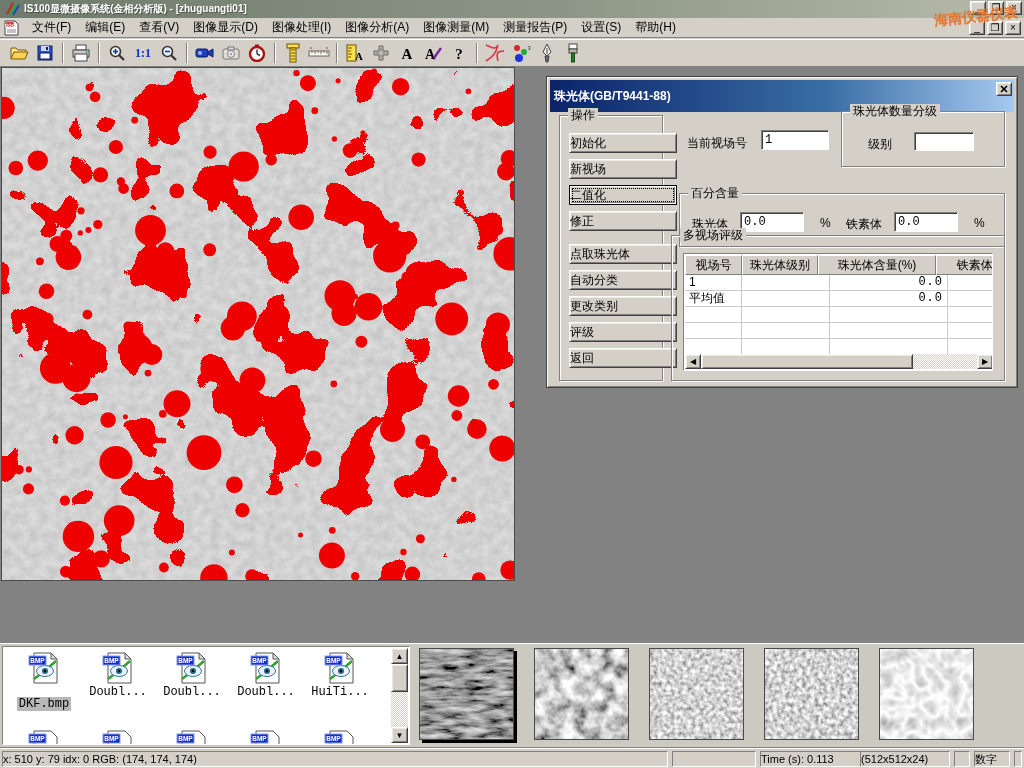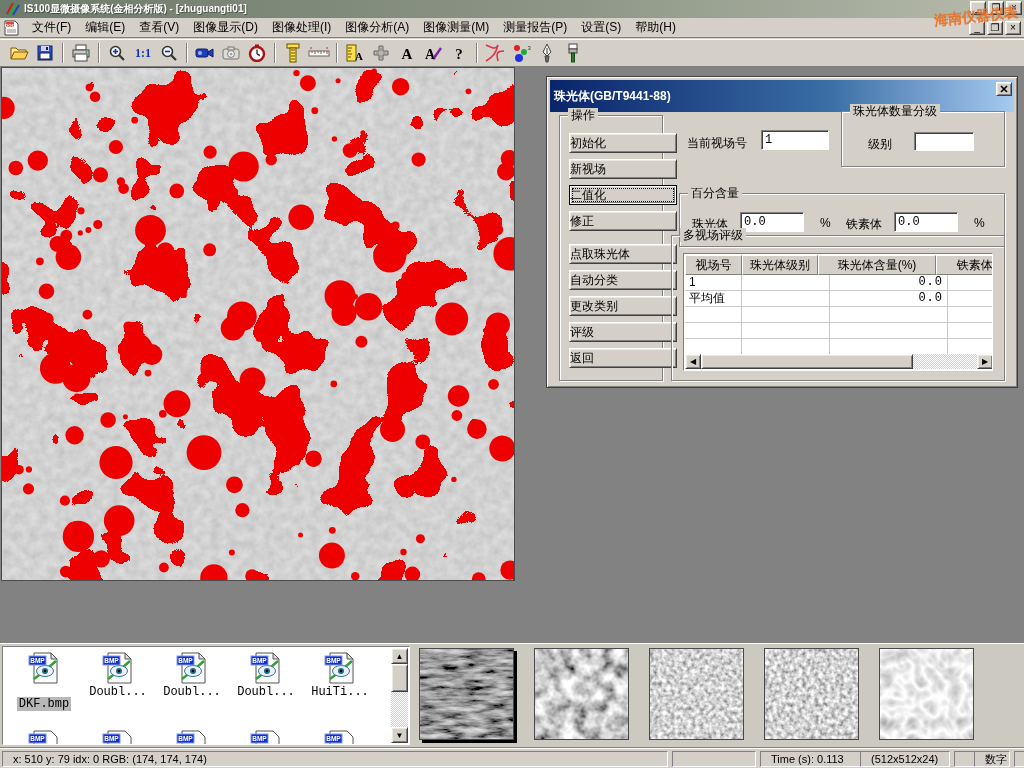--- a/index.html
+++ b/index.html
@@ -65,21 +65,21 @@
   .vscroll { position:absolute; right:1px; top:1px; width:17px; height:95px; background:repeating-conic-gradient(#fff 0 25%, #d4d0c8 0 50%) 0 0/2px 2px; }
   .vs-up { position:absolute; top:0; left:0; width:17px; height:16px; display:flex; align-items:center; justify-content:center; font-size:8px; }
   .vs-dn { position:absolute; bottom:0; left:0; width:17px; height:16px; display:flex; align-items:center; justify-content:center; font-size:8px; }
   .vs-th { position:absolute; top:16px; left:0; width:17px; height:28px; }
   .thumbs { position:absolute; left:419px; top:4px; display:flex; gap:20px; }
   .thumb { width:95px; height:92px; border:1px solid #4a4a4a; background:#999; }
   .thumb.sel { box-shadow:3px 3px 0 #000; }
 
   
   .statusbar { position:absolute; left:0; top:747px; width:1024px; height:21px; background:#d4d0c8; border-top:1px solid #808080; box-shadow:inset 0 1px 0 #fff; }
-  .sp { position:absolute; top:3px; height:16px; border:1px solid; border-color:#808080 #fff #fff #808080; font-size:11px; line-height:14px; padding:0 10px; white-space:nowrap; overflow:hidden; background:#d4d0c8; }
+  .sp { position:absolute; top:3px; height:16px; border:1px solid; border-color:#808080 #fff #fff #808080; font-size:11px; line-height:14px; padding:0 0; white-space:nowrap; overflow:hidden; background:#d4d0c8; }
 </style>
 </head>
 <body>
 
 <div class="titlebar">
   <svg class="app-ico" viewBox="0 0 16 14">
     <path d="M2 12 L8 1" stroke="#cc2222" stroke-width="2" fill="none"></path>
     <path d="M5 13 L11 2" stroke="#22aa33" stroke-width="2" fill="none"></path>
     <path d="M8 13 L14 3" stroke="#2244cc" stroke-width="2" fill="none"></path>
   </svg>

